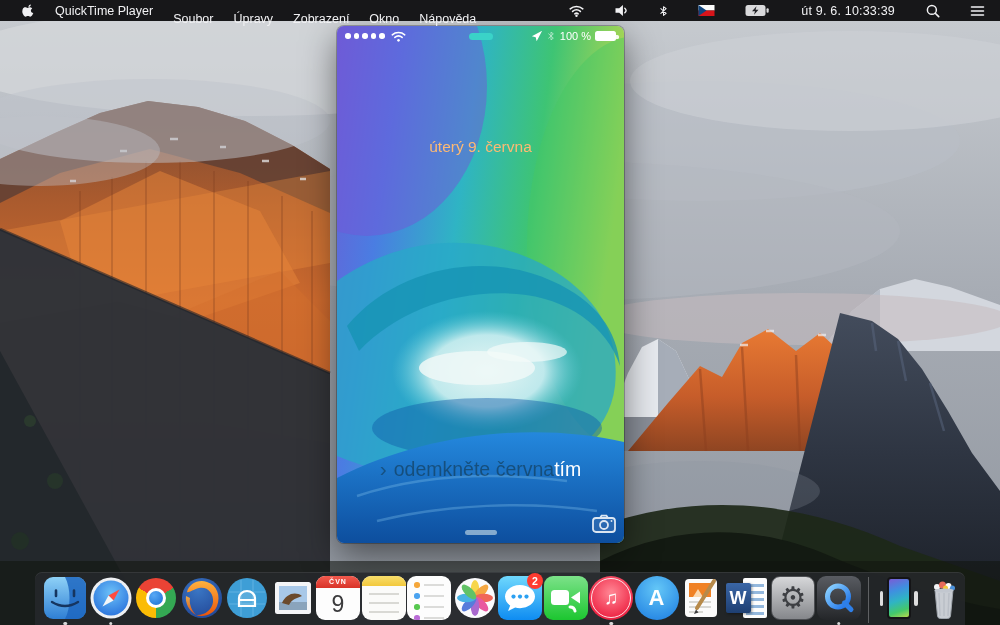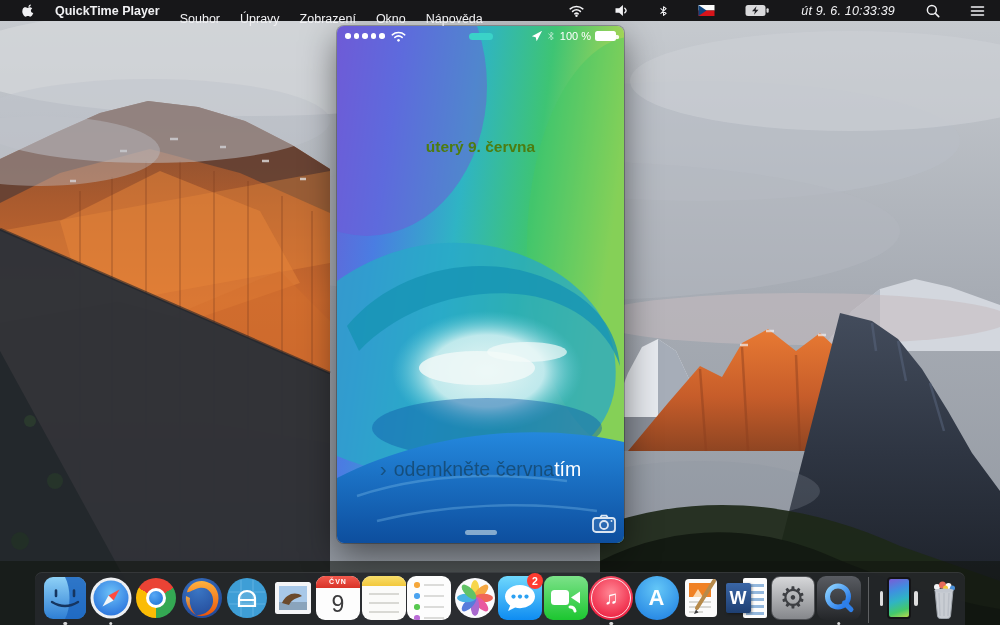--- a/index.html
+++ b/index.html
@@ -10,45 +10,45 @@
   
   #wallpaper{position:absolute;left:0;top:21px;width:1000px;height:604px;}
   #wallpaper svg{display:block;width:100%;height:100%;}
 
   
   .menubar{position:absolute;left:0;top:0;width:1000px;height:21px;
            background:rgba(24,24,26,0.96);display:flex;align-items:center;
            justify-content:space-between;color:#f1f1f3;font-size:12.5px;z-index:40;}
   .mb-left{display:flex;align-items:center;gap:0;padding-left:12px;}
   .mb-apple{display:flex;align-items:center;padding:0 10px;}
-  .mb-app{font-weight:bold;padding:0 10px;}
+  .mb-app{font-weight:normal;padding:0 10px;}
   .mb-item{padding:0 10px;margin-top:16px;}
-  .mb-right{display:flex;align-items:center;gap:16px;padding-right:8px;font-style:italic;}
+  .mb-right{display:flex;align-items:center;gap:16px;padding-right:8px;}
   .mb-ic{display:flex;align-items:center;padding:0 7px;}
   .mb-clock{padding:0 8px;font-size:12.5px;letter-spacing:0.2px;}
 
   
   .phone{position:absolute;left:337px;top:26px;width:287px;height:517px;border-radius:7px;
          overflow:hidden;box-shadow:0 12px 34px rgba(0,0,0,0.5),0 0 0 1px rgba(0,0,0,0.25);z-index:20;}
   .phone-wall{position:absolute;inset:0;width:100%;height:100%;}
   .p-status{position:absolute;left:0;top:0;width:100%;height:20px;display:flex;
             align-items:center;padding:0 8px;color:#fff;font-size:11px;z-index:3;text-align:center;}
   .sig-dots{display:flex;gap:3px;margin-right:6px;}
   .sig-dots i{width:5.5px;height:5.5px;border-radius:50%;background:#fff;display:block;}
   .p-pill{position:absolute;left:50%;top:7px;transform:translateX(-50%);width:24px;height:7px;
           border-radius:4px;background:#3ad3c8;z-index:3;}
   .p-status .grow{flex:1;}
   .p-batt{width:21px;height:10px;border:1px solid rgba(255,255,255,0.9);border-radius:2.5px;
           position:relative;margin-left:4px;background:#fff;}
   .p-batt:after{content:"";position:absolute;right:-3.5px;top:2.5px;width:2.5px;height:4px;
           background:rgba(255,255,255,0.9);border-radius:0 1.5px 1.5px 0;}
   .p-time{position:absolute;top:34px;left:0;width:100%;text-align:center;color:#fff;
           font-size:58px;font-weight:200;letter-spacing:1px;line-height:1;z-index:2;}
-  .p-date{position:absolute;top:112px;left:0;width:100%;text-align:center;color:#4d7c0f;
-          font-size:15.5px;z-index:2;font-weight:bold;}
+  .p-date{position:absolute;top:112px;left:0;width:100%;text-align:center;color:#fdba74;
+          font-size:15.5px;z-index:2;}
   .p-unlock{position:absolute;bottom:62px;left:0;width:100%;text-align:center;
             font-size:19.5px;z-index:2;}
   .u-chev{color:rgba(16,48,62,0.5);margin-right:7px;font-size:21px;}
   .u-dim{color:rgba(16,48,62,0.55);}
   .u-bright{color:#ffffff;}
   .p-grabber{position:absolute;bottom:8px;left:50%;transform:translateX(-50%);width:32px;height:5.5px;
              border-radius:3px;background:rgba(230,242,242,0.55);z-index:2;}
   .p-camera{position:absolute;right:8px;bottom:6px;z-index:2;opacity:0.85;}
 
   

